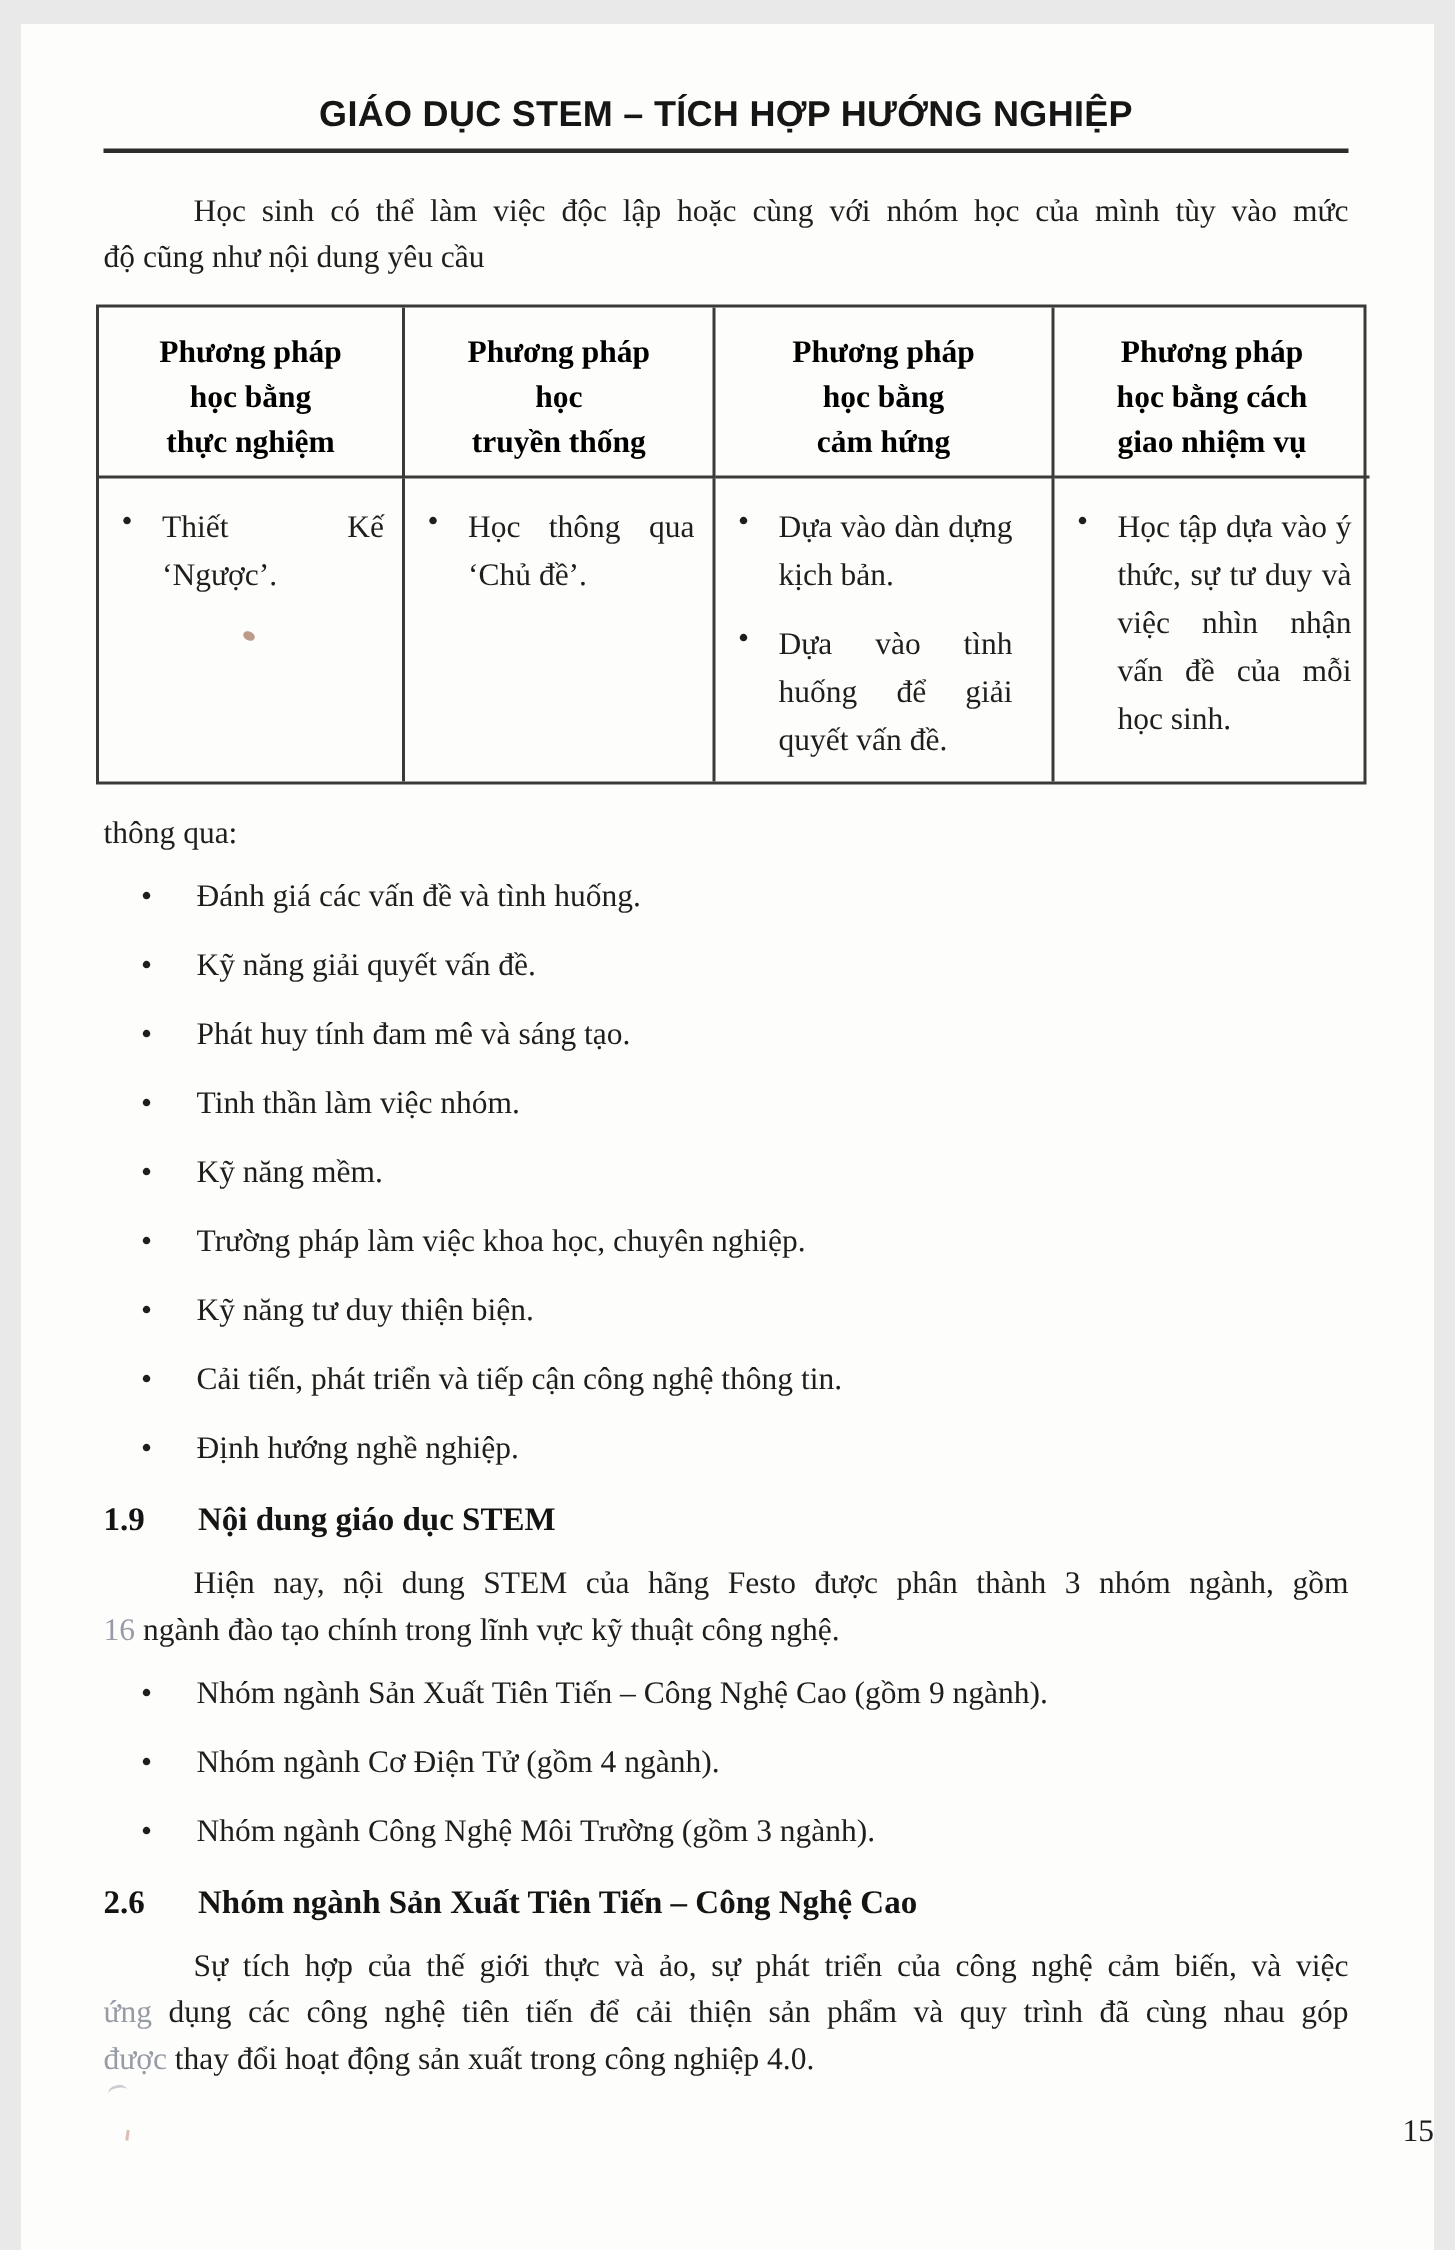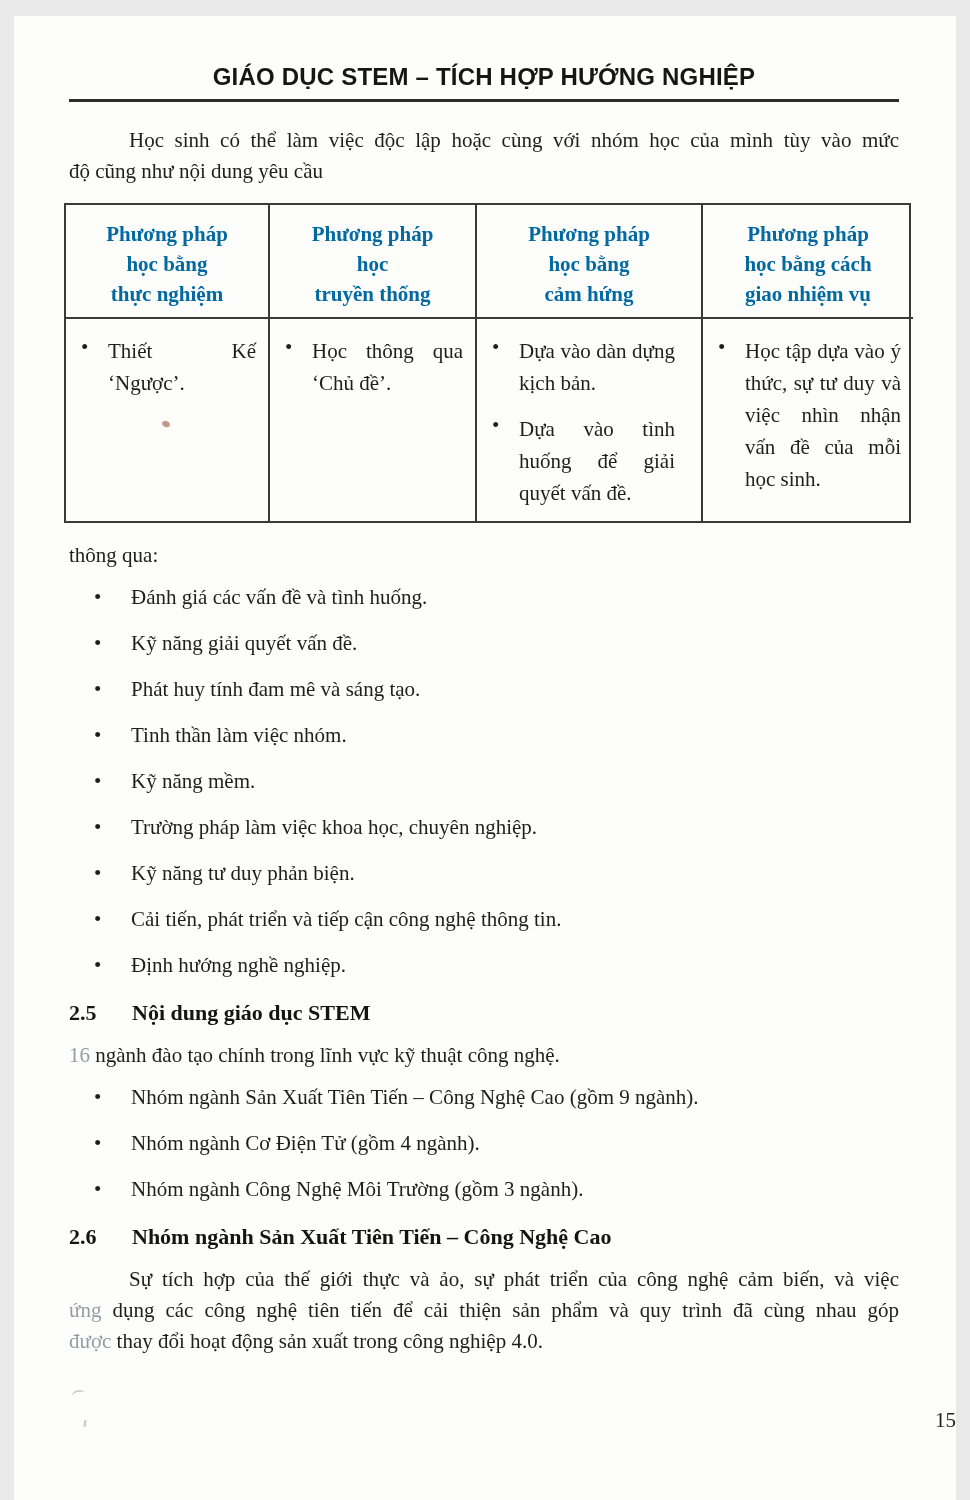--- a/index.html
+++ b/index.html
@@ -32,21 +32,21 @@
 
   
   .tbl {
     margin-top: 16px; margin-left: -5px; width: 847px;
     display: grid; grid-template-columns: 204px 207px 226px 210px;
     border: 2px solid #3a3a3a;
   }
   .th {
     border-right: 2px solid #3a3a3a; border-bottom: 2px solid #3a3a3a;
     text-align: center; font-weight: 700; white-space: pre-line;
-    line-height: 30px; padding: 14px 4px 8px; color: #0369a1;
+    line-height: 30px; padding: 14px 4px 8px; color: #000000;
   }
   .th-last { border-right: none; }
   .td { border-right: 2px solid #3a3a3a; padding: 16px 12px 12px 10px; position: relative; }
   .td-last { border-right: none; }
   .td-3 { padding-right: 26px; }
   .ci { display: flex; margin-bottom: 14px; }
   .ci:last-child { margin-bottom: 0; }
   .cb { flex: 0 0 32px; padding-left: 5px; }
   .ct { flex: 1; text-align: justify; line-height: 32px; }
 
@@ -158,38 +158,39 @@
     <div class="li">
       <span class="lb">•</span>
       <span class="lt">Kỹ năng mềm.</span>
     </div>
     <div class="li">
       <span class="lb">•</span>
       <span class="lt">Trường pháp làm việc khoa học, chuyên nghiệp.</span>
     </div>
     <div class="li">
       <span class="lb">•</span>
-      <span class="lt">Kỹ năng tư duy phản biện.</span>
+      <span class="lt">Kỹ năng tư duy thiện biện.</span>
     </div>
     <div class="li">
       <span class="lb">•</span>
       <span class="lt">Cải tiến, phát triển và tiếp cận công nghệ thông tin.</span>
     </div>
     <div class="li">
       <span class="lb">•</span>
       <span class="lt">Định hướng nghề nghiệp.</span>
     </div>
   </div>
 
   <div class="h h-25">
-    <span class="hn">2.5</span>
+    <span class="hn">1.9</span>
     <span class="ht">Nội dung giáo dục STEM</span>
   </div>
 
   <div class="p-25">
+    <div class="line stretch ind">Hiện nay, nội dung STEM của hãng Festo được phân thành 3 nhóm ngành, gồm</div>
     <div class="line"><span class="faded">16</span><span> ngành đào tạo chính trong lĩnh vực kỹ thuật công nghệ.</span></div>
   </div>
 
   <div class="blist">
     <div class="li">
       <span class="lb">•</span>
       <span class="lt">Nhóm ngành Sản Xuất Tiên Tiến – Công Nghệ Cao (gồm 9 ngành).</span>
     </div>
     <div class="li">
       <span class="lb">•</span>

